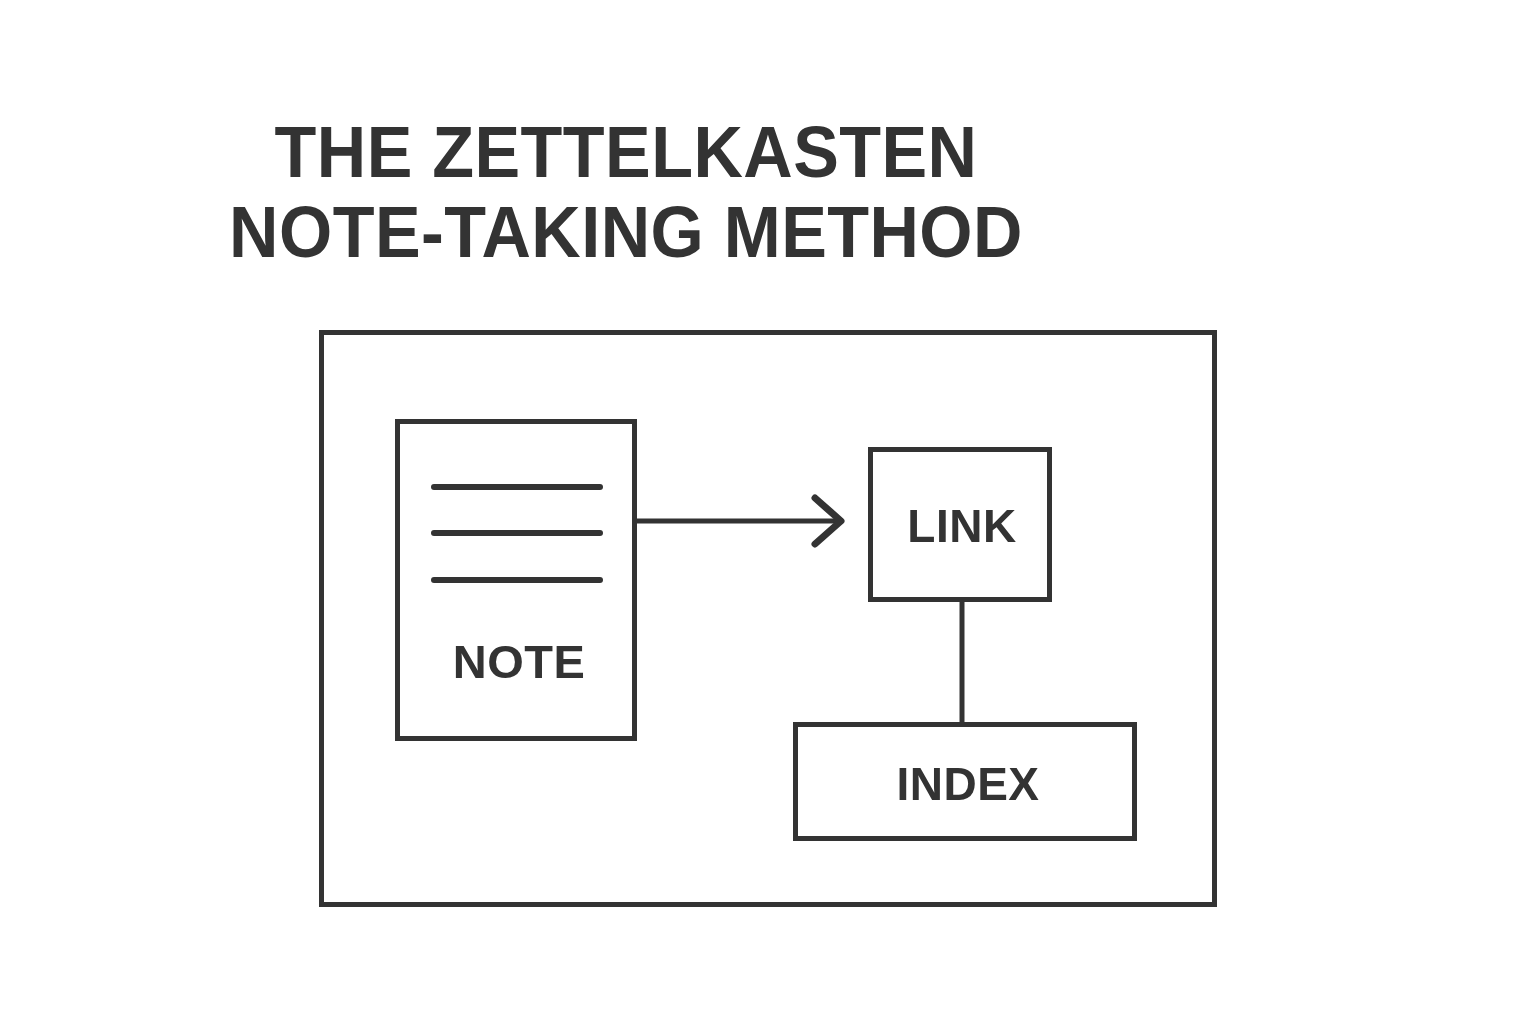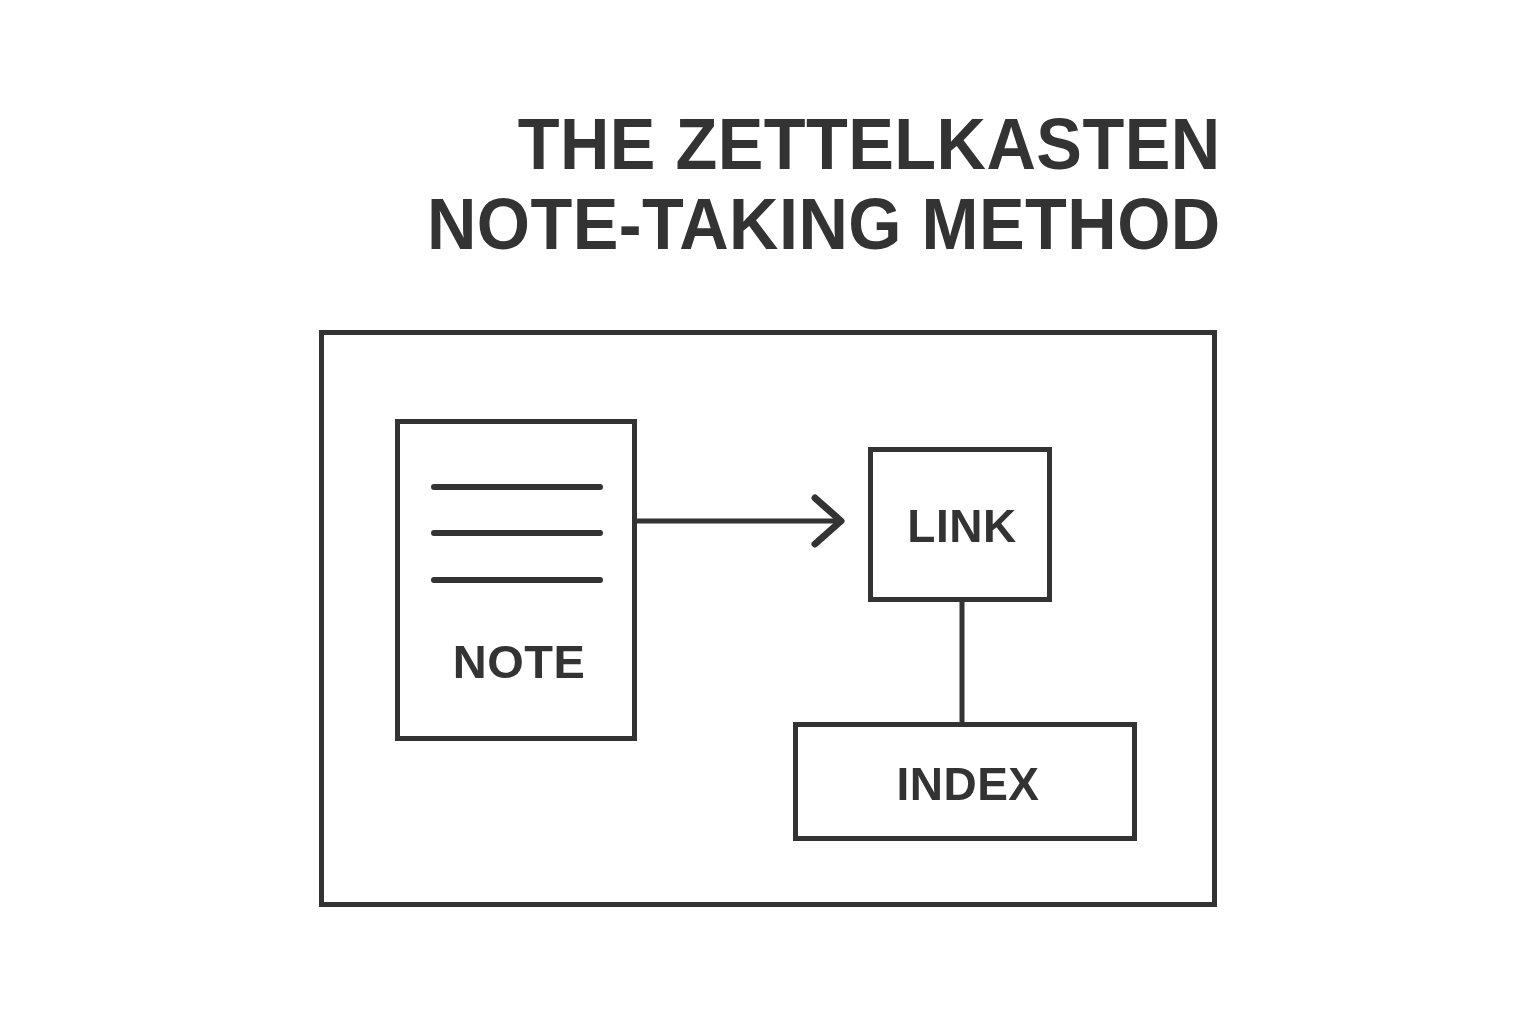--- a/index.html
+++ b/index.html
@@ -21,23 +21,23 @@
     position: relative;
     width: 1536px;
     height: 1024px;
     background: #ffffff;
   }
 
   
   .title-block {
     position: absolute;
     left: 0;
-    top: 104px;
+    top: 112px;
     width: 1252px;
-    text-align: right;
+    text-align: center;
     line-height: 80px;
     user-select: none;
   }
   .title-line {
     display: block;
     font-family: "Liberation Sans", "DejaVu Sans", sans-serif;
     font-weight: 700;
     font-size: 72px;
     letter-spacing: 0.5px;
     color: #333333;

